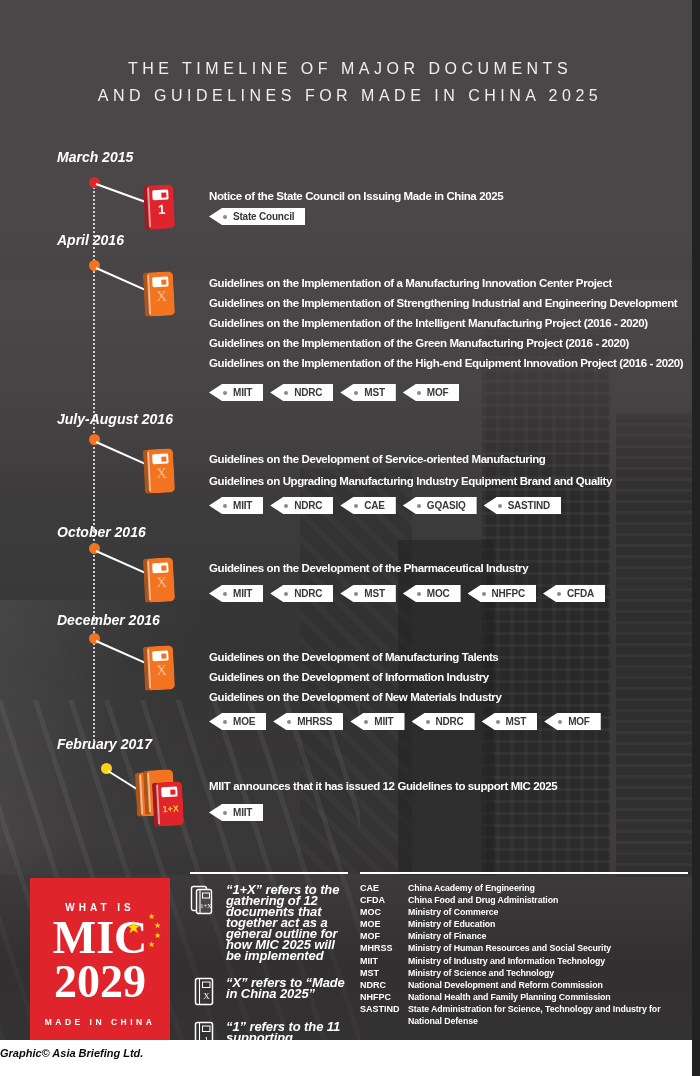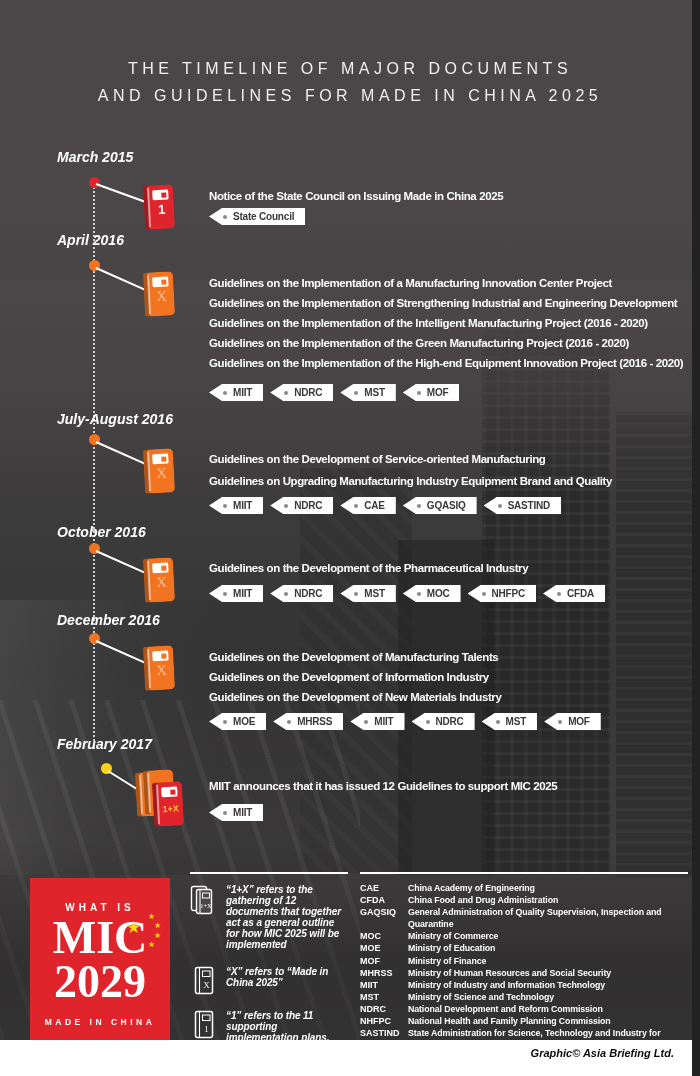--- a/index.html
+++ b/index.html
@@ -70,28 +70,28 @@
   .st-big{left:0;top:6px;font-size:17px;}
   .st-1{left:22px;top:0;font-size:8px;}
   .st-2{left:28px;top:9px;font-size:8px;}
   .st-3{left:28px;top:19px;font-size:8px;}
   .st-4{left:22px;top:28px;font-size:8px;}
   .notes{position:absolute;z-index:2;left:190px;top:872px;width:158px;color:#fff;}
   .legend{position:absolute;z-index:2;left:360px;top:872px;width:328px;color:#fff;}
   .sep{height:2px;background:#fff;}
   .note{display:flex;gap:6px;margin-top:10px;}
   .note svg{flex:0 0 auto;}
-  .note .ntext{font-size:10px;font-style:italic;font-weight:700;line-height:11px;letter-spacing:-.1px;}
+  .note .ntext{font-size:13px;font-style:italic;font-weight:700;line-height:11px;letter-spacing:-.1px;}
   .lrow{display:flex;line-height:12.1px;}
   .lrow .abbr{flex:0 0 48px;font-size:9px;font-weight:700;}
   .lrow .lname{flex:1;font-size:8.8px;font-weight:600;letter-spacing:-.1px;}
   .legend .sep{margin-bottom:8px;}
   .notes .sep{margin-bottom:0;}
   .credit{position:absolute;z-index:3;left:0;top:1040px;width:700px;height:36px;background:#fff;}
-  .credit div{text-align:right;padding-right:26px;font-size:11px;font-style:italic;color:#0a0a0a;
+  .credit div{text-align:left;padding-right:26px;font-size:11px;font-style:italic;color:#0a0a0a;
               line-height:26px;font-weight:600;}
 </style>
 </head>
 <body>
 
 <div class="canvas">
 
   <div class="bg">
     <div class="bg-base"></div>
     <div class="tower t1"></div>
@@ -355,24 +355,20 @@
     <div class="sep"></div>
     <div class="lrow">
         <span class="abbr">CAE</span>
         <span class="lname">China Academy of Engineering</span>
       </div>
     <div class="lrow">
         <span class="abbr">CFDA</span>
         <span class="lname">China Food and Drug Administration</span>
       </div>
     <div class="lrow">
-        <span class="abbr">GAQSIQ</span>
-        <span class="lname">General Administration of Quality Supervision, Inspection and Quarantine</span>
-      </div>
-    <div class="lrow">
         <span class="abbr">MOC</span>
         <span class="lname">Ministry of Commerce</span>
       </div>
     <div class="lrow">
         <span class="abbr">MOE</span>
         <span class="lname">Ministry of Education</span>
       </div>
     <div class="lrow">
         <span class="abbr">MOF</span>
         <span class="lname">Ministry of Finance</span>

